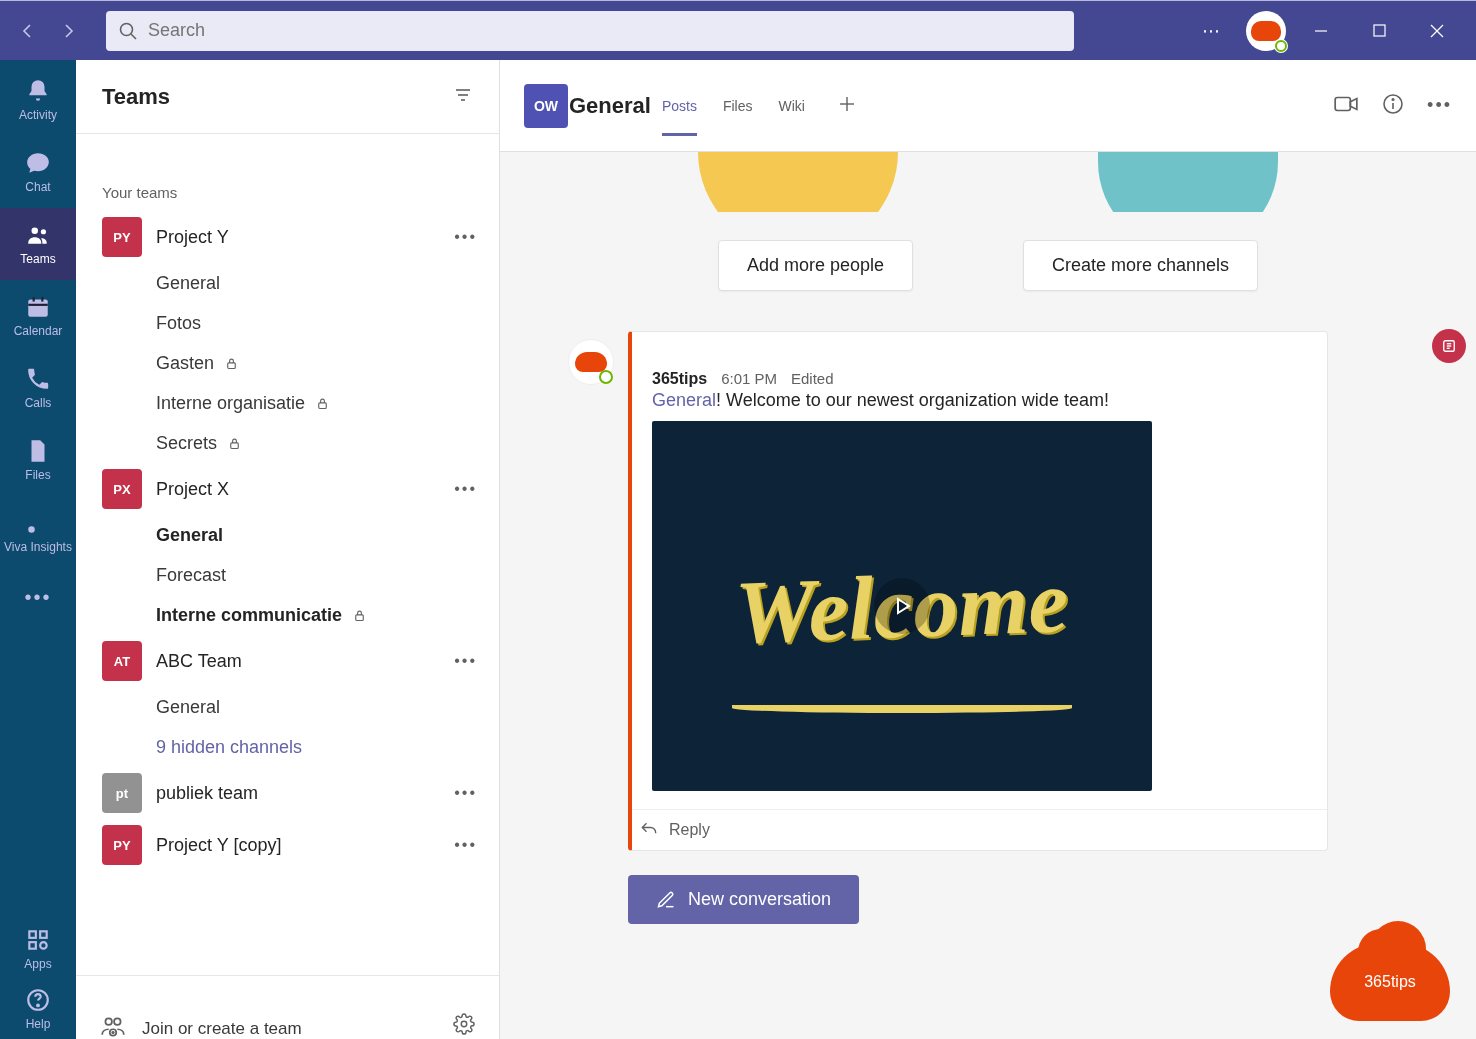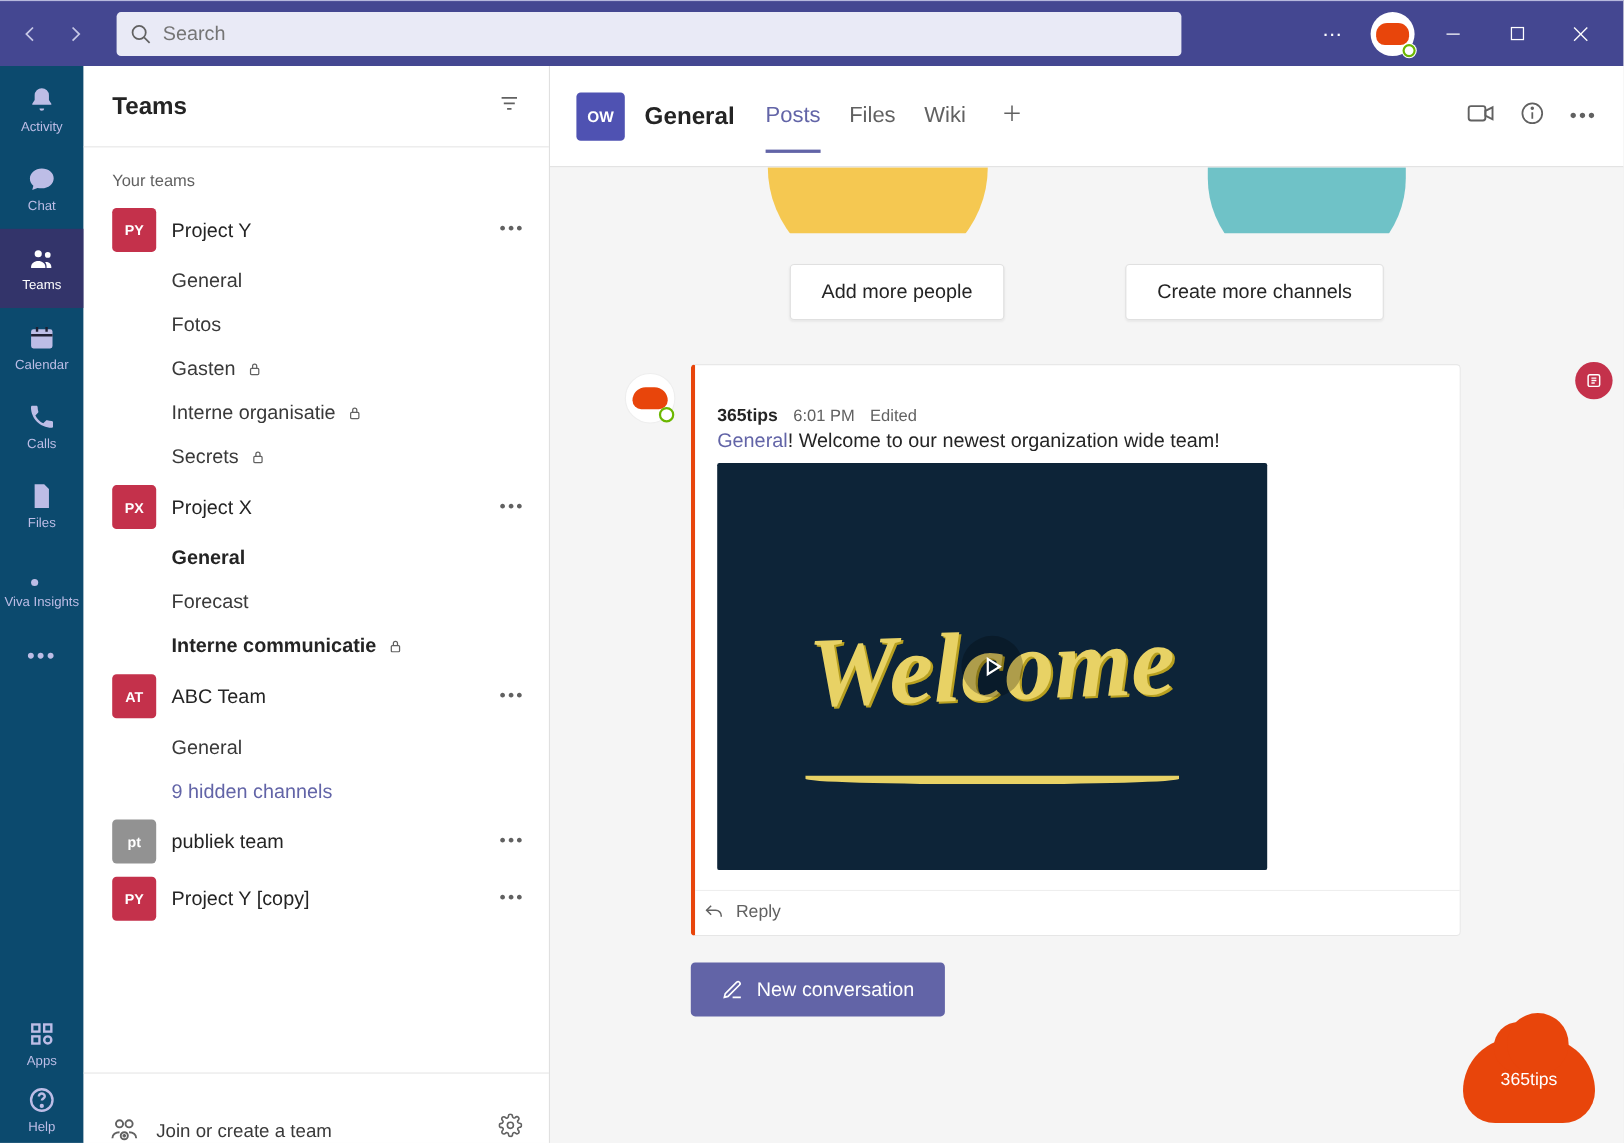--- a/index.html
+++ b/index.html
@@ -33,43 +33,43 @@
   .rail-spacer { flex: 1; }
   .rail-item.small { height: 60px;}
   .rail-dots { color:#bdbde6; font-size:20px; letter-spacing:2px; padding: 18px 0; cursor:pointer;}
 
   
   .teams-panel { width: 424px; background: #fff; display: flex; flex-direction: column; border-right: 1px solid #e0e0e0; }
   .teams-header { height: 74px; display: flex; align-items: center; justify-content: space-between; padding: 0 26px; border-bottom: 1px solid #e6e6e6; }
   .teams-header h1 { font-size: 22px; font-weight: 700; color: #242424;}
   .filter-icon { color: #616161; cursor:pointer;}
   .teams-list { flex: 1; overflow-y: auto; padding: 18px 0 0 0;}
-  .section-label { font-size: 15px; color: #616161; padding: 4px 26px 10px;}
+  .section-label { font-size: 15px; color: #616161; padding: 4px 26px 10px; margin-top: 28px;}
   .team-row { display: flex; align-items: center; padding: 6px 16px 6px 26px; gap: 14px; cursor:pointer; min-height:46px;}
   .team-avatar { width: 40px; height: 40px; border-radius: 4px; display: flex; align-items: center; justify-content: center; font-size: 13px; font-weight: 600; color: #fff; flex-shrink:0;}
   .av-pink { background: #c4314b;}
   .av-gray { background: #929292;}
   .team-row .name { font-size: 18px; color: #242424; flex:1;}
   .team-row .more { color:#616161; padding:4px 6px; font-size:16px; letter-spacing:2px;}
   .channel-row { padding: 6px 16px 6px 80px; font-size: 18px; color: #393939; cursor: pointer; min-height:40px; display:flex; align-items:center; gap:10px;}
   .channel-row.bold { font-weight: 700; color:#242424;}
   .channel-row.link { color:#6264a7;}
   .lock-icon { color:#616161;}
   .teams-footer { height: 64px; border-top: 1px solid #e6e6e6; display: flex; align-items: flex-end; padding: 0 24px; gap: 16px;}
   .teams-footer .join { font-size: 17px; color:#393939; flex:1;}
   .gear { color:#616161; cursor:pointer;}
   .teams-footer svg { color:#616161;}
 
   
   .main { flex: 1; background: #f5f5f5; display: flex; flex-direction: column; min-width:0;}
-  .channel-header { height: 92px; background: #fff; border-bottom: 1px solid #e0e0e0; display: flex; align-items: center; padding: 0 24px; gap: 18px; justify-content: center;}
+  .channel-header { height: 92px; background: #fff; border-bottom: 1px solid #e0e0e0; display: flex; align-items: center; padding: 0 24px; gap: 1px; justify-content: center;}
   .ch-avatar { width: 44px; height: 44px; border-radius: 4px; background: #4f52b2; color:#fff; display:flex; align-items:center; justify-content:center; font-size:14px; font-weight:600;}
   .ch-title { font-size: 22px; font-weight: 700; color:#242424; margin-right:10px;}
   .ch-tabs { display: flex; gap: 26px; align-items:center;}
-  .ch-tab { font-size: 20px; color:#616161; padding: 22px 0; cursor:pointer; position:relative;}
+  .ch-tab { font-size: 14px; color:#616161; padding: 22px 0; cursor:pointer; position:relative;}
   .ch-tab.active { color:#6264a7;}
   .ch-tab.active::after { content:''; position:absolute; bottom:0; left:0; right:0; height:3px; background:#6264a7;}
   .ch-add { color:#616161; cursor:pointer; padding:6px;}
   .ch-right { margin-left:auto; display:flex; gap:22px; align-items:center; color:#616161;}
   .ch-right > * { cursor:pointer;}
 
   .conversation { flex:1; overflow-y:auto; padding: 0 28px 20px 28px; position:relative;}
   .deco-row { display:flex; justify-content:center; gap:200px; height:60px; overflow:hidden; padding-top:0;}
   .blob { border-radius:50%;}
   .blob.yellow { width:200px; height:100px; background:#f5c851; border-radius:0 0 100px 100px;}

